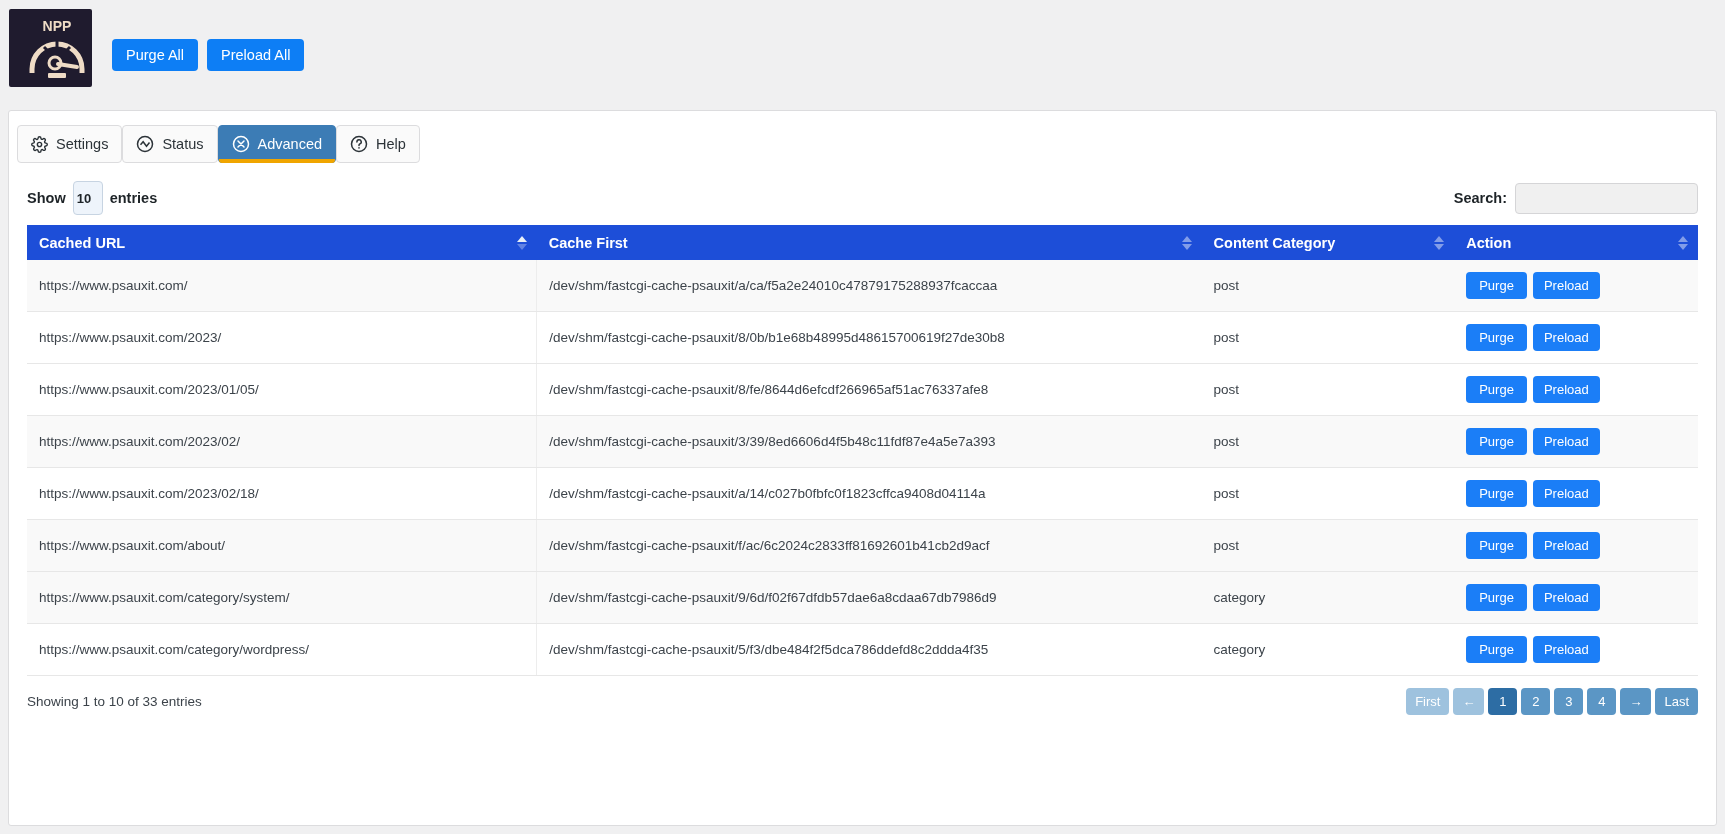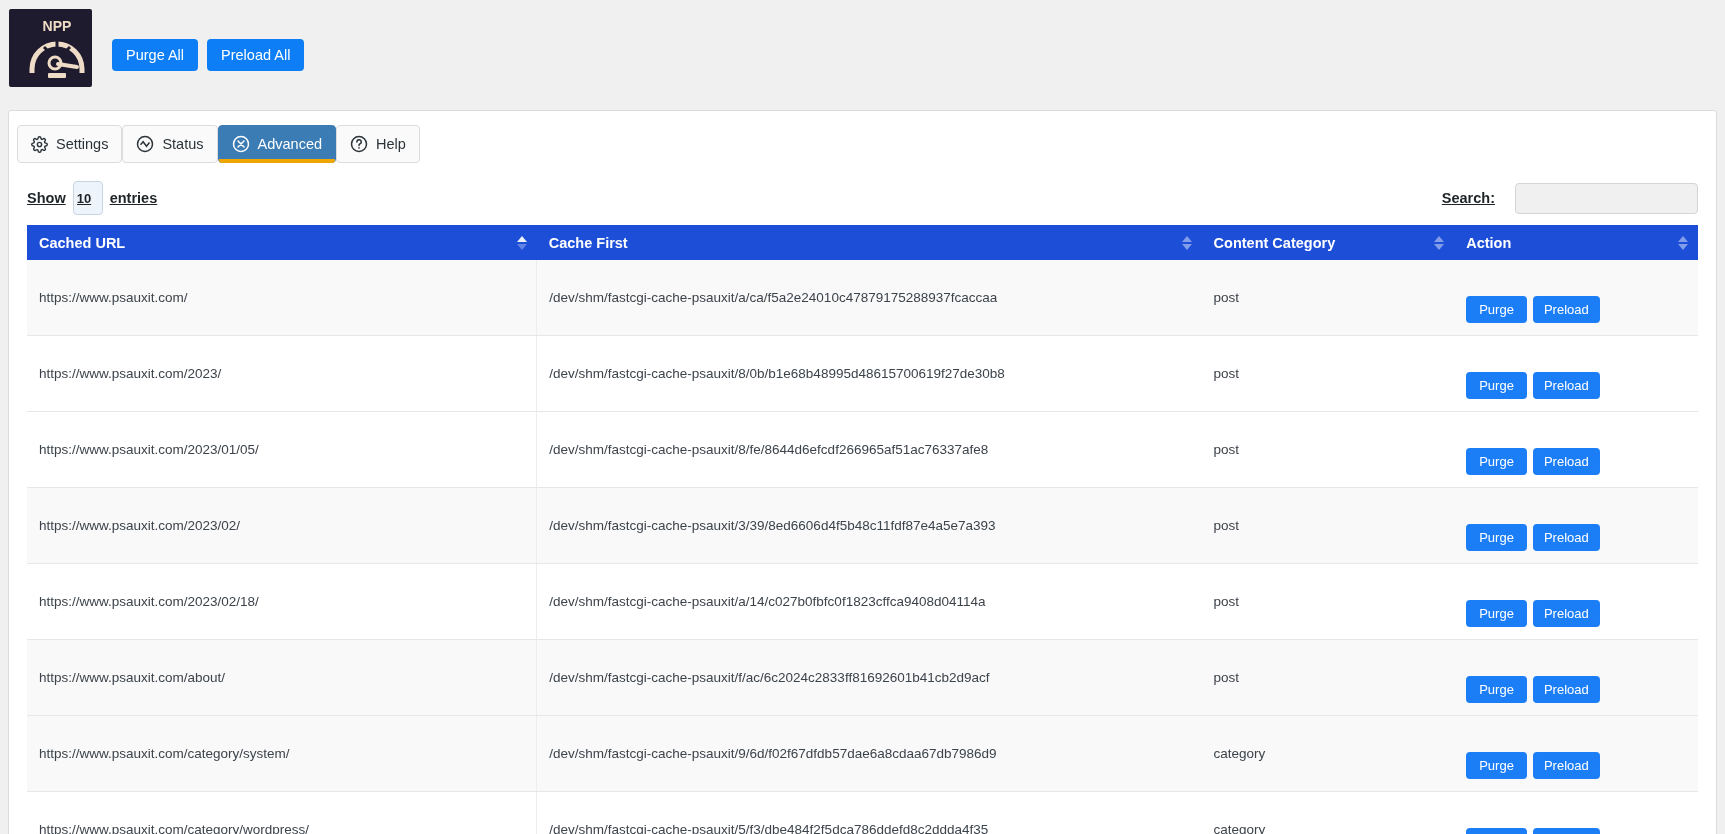--- a/index.html
+++ b/index.html
@@ -98,39 +98,38 @@
   
   .table-area { padding: 8px 18px 0 18px; position: relative; }
   .controls {
     display: flex;
     justify-content: space-between;
     align-items: center;
     height: 54px;
     font-size: 14.5px;
     color: #1d2327;
     font-weight: bold;
-    text-decoration: underline;
   }
   .length-ctl { display: flex; align-items: center; gap: 7px; }
   .length-select {
     width: 30px; height: 34px;
     border: 1px solid #c7d4e2;
     border-radius: 4px;
     background: #eef4fb;
     font-size: 13px;
     color: #1d2327;
     text-align: left;
     padding-left: 3px;
     font-family: "Liberation Sans", sans-serif;
     cursor: pointer;
     appearance: none;
     -webkit-appearance: none;
     font-weight: bold;
   }
-  .search-ctl { display: flex; align-items: center; gap: 20px; }
+  .search-ctl { display: flex; align-items: center; gap: 8px; }
   .search-input {
     width: 183px; height: 31px;
     border: 1px solid #d5d5d7;
     border-radius: 4px;
     background: #f0f0f0;
     font-size: 13px;
     padding: 0 8px;
     font-family: "Liberation Sans", sans-serif;
   }
 
@@ -195,21 +194,20 @@
   .btn-sm {
     background: #1b7ef7;
     color: #fff;
     border: none;
     border-radius: 4px;
     font-size: 13px;
     height: 27px;
     padding: 0 13px;
     cursor: pointer;
     font-family: "Liberation Sans", sans-serif;
-    margin-top: 24px;
   }
   .btn-preload { padding: 0 11px; }
 
   
   .tfoot {
     display: flex;
     justify-content: space-between;
     align-items: center;
     padding: 12px 0 14px 0;
     font-size: 13.5px;

